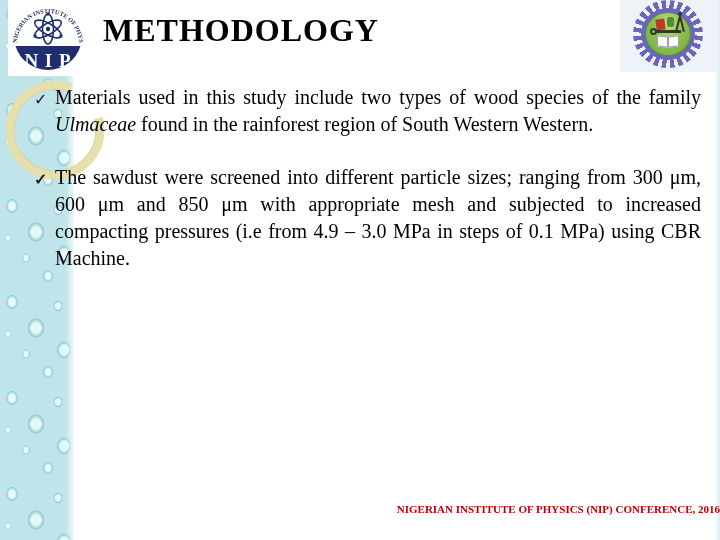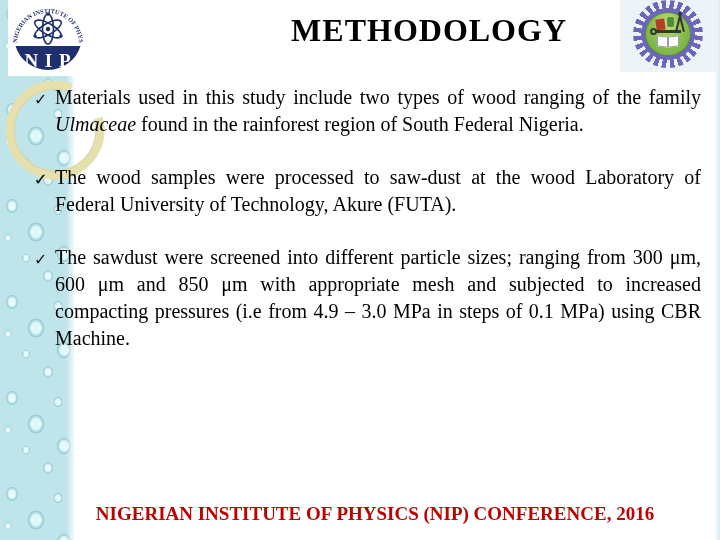--- a/index.html
+++ b/index.html
@@ -25,21 +25,21 @@
   .right-strip{position:absolute;right:0;top:0;width:6px;height:540px;
     background:linear-gradient(to left, #d9edf2, rgba(217,237,242,0));}
 
   
   .ring{position:absolute;left:1px;top:66px;}
 
   
   .nip-logo{position:absolute;left:8px;top:0;width:80px;height:76px;background:#ffffff;}
 
   
-  .title{position:absolute;left:103px;top:12px;width:464px;text-align:right;
+  .title{position:absolute;left:103px;top:12px;width:464px;text-align:left;
     font-weight:bold;font-size:32px;line-height:36px;letter-spacing:1px;color:#000;}
 
   
   .conf-logo{position:absolute;left:620px;top:0;width:98px;height:72px;background:#eef3f7;}
   .conf-logo .spikes{position:absolute;left:13px;top:0;width:70px;height:68px;border-radius:50%;
     background:repeating-conic-gradient(from 3deg, #6b66bb 0deg 8.5deg, rgba(107,102,187,0) 8.5deg 15deg);}
   .conf-logo .disc{position:absolute;left:21px;top:8px;width:54px;height:52px;border-radius:50%;background:#6b66bb;}
   .conf-logo .green{position:absolute;left:25px;top:12px;width:46px;height:44px;border-radius:50%;
     background:radial-gradient(ellipse at 50% 28%, #c3de7c 0%, #8fc054 45%, #6da83e 100%);
     border:1px solid #5a8f33;box-sizing:border-box;}
@@ -57,21 +57,21 @@
   .content{position:absolute;left:33px;top:84px;width:668px;}
   .bullet{position:relative;padding-left:22px;margin-bottom:26px;
     text-align:justify;font-size:20px;line-height:27px;color:#000;}
   .bullet:last-child{margin-bottom:0;}
   .check{position:absolute;left:1px;top:2px;font-family:"DejaVu Sans",sans-serif;
     font-size:16px;color:#141414;}
   .bullet i{font-style:italic;}
 
   
   .footer{position:absolute;left:0;top:503px;width:720px;padding-left:30px;box-sizing:border-box;
-    text-align:center;font-weight:bold;font-size:19px;color:#c00000;}
+    text-align:right;font-weight:bold;font-size:11px;color:#c00000;}
 </style>
 </head>
 <body>
 
 <div class="slide">
 
   <div class="strip"></div>
   <div class="right-strip"></div>
 
   <svg class="ring" width="112" height="128" viewBox="0 0 112 128">
@@ -113,30 +113,29 @@
     <div class="div-r"></div>
     <div class="div-dot"></div>
     <div class="book-l"></div>
     <div class="book-r"></div>
   </div>
 
   <div class="content">
 
     <div class="bullet">
       <span class="check">✓</span>
-      <span>Materials used in this study include two types of wood ranging of the family </span><i>Ulmaceae</i><span> found in the rainforest region of South Federal Nigeria.</span>
+      <span>Materials used in this study include two types of wood species of the family </span><i>Ulmaceae</i><span> found in the rainforest region of South Western Western.</span>
     </div>
 
     <div class="bullet">
       <span class="check">✓</span>
     </div>
 
     <div class="bullet">
       <span class="check">✓</span>
-      <span>The wood samples were processed to saw-dust at the wood Laboratory of Federal University of Technology, Akure (FUTA).</span>
     </div>
 
     <div class="bullet">
       <span class="check">✓</span>
       <span>The sawdust were screened into different particle sizes;  ranging from 300 μm, 600 μm and 850 μm with appropriate mesh and subjected to increased compacting pressures (i.e from 4.9 – 3.0 MPa in steps of 0.1 MPa) using CBR Machine.</span>
     </div>
 
   </div>
 
   <div class="footer">NIGERIAN  INSTITUTE OF PHYSICS (NIP) CONFERENCE, 2016</div>

